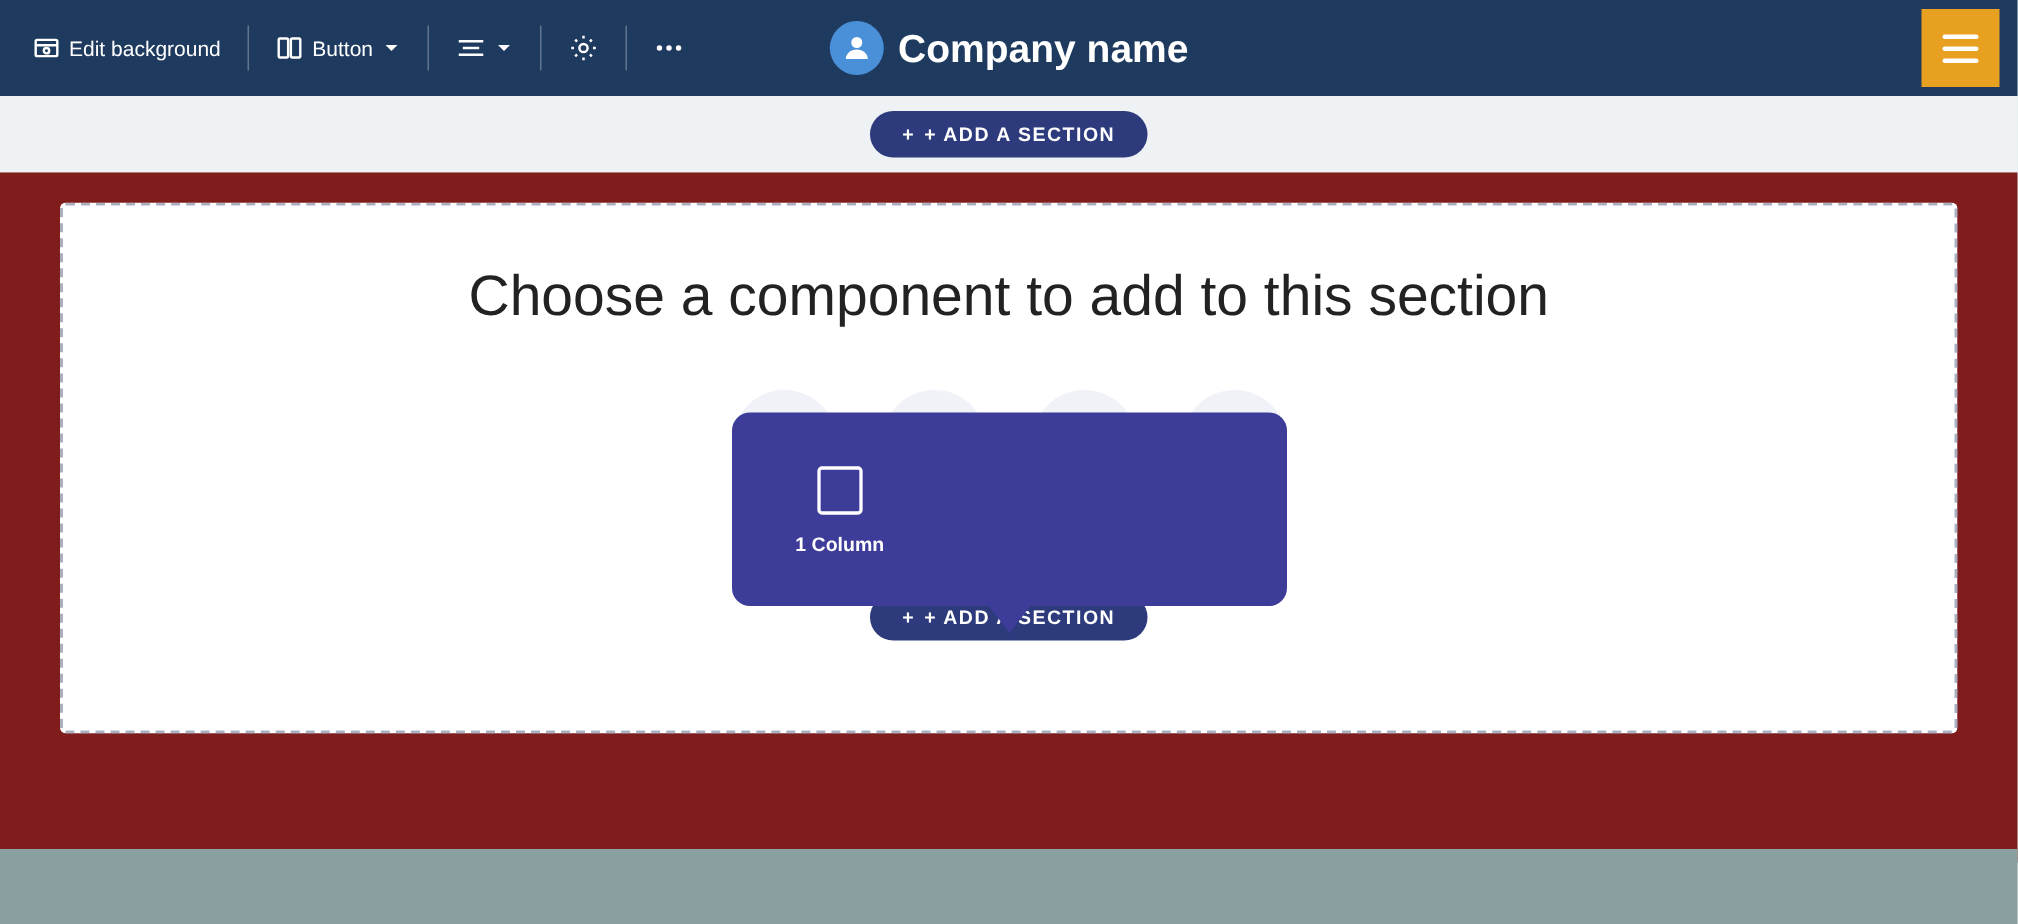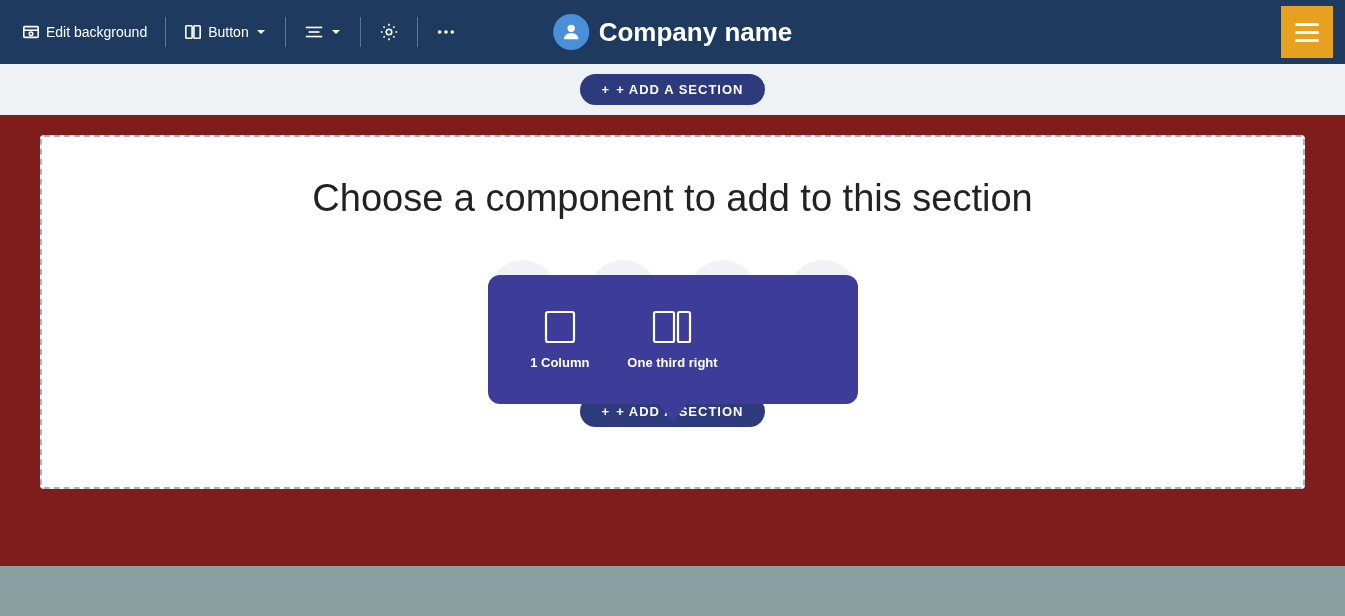--- a/index.html
+++ b/index.html
@@ -351,27 +351,20 @@
           <div class="layout-item">
             <svg viewBox="0 0 40 40" fill="none" stroke="white" stroke-width="2.2">
               <rect x="6" y="5" width="28" height="30" rx="2"></rect>
             </svg>
             <span class="layout-item-label">1 Column</span>
           </div>
 
 
 
 
-          <div class="layout-item">
-            <svg viewBox="0 0 40 40" fill="none" stroke="white" stroke-width="2.2">
-              <rect x="2" y="5" width="20" height="30" rx="1.5"></rect>
-              <rect x="26" y="5" width="12" height="30" rx="1.5"></rect>
-            </svg>
-            <span class="layout-item-label">One third right</span>
-          </div>
 
 
         </div>
       </div>
 
       <div class="component-item">
         <div class="component-icon-circle">
           <svg viewBox="0 0 32 32" fill="none" stroke="#5a5aaa" stroke-width="2">
             <rect x="4" y="4" width="24" height="24" rx="2"></rect>
             <line x1="8" y1="12" x2="16" y2="12"></line>

